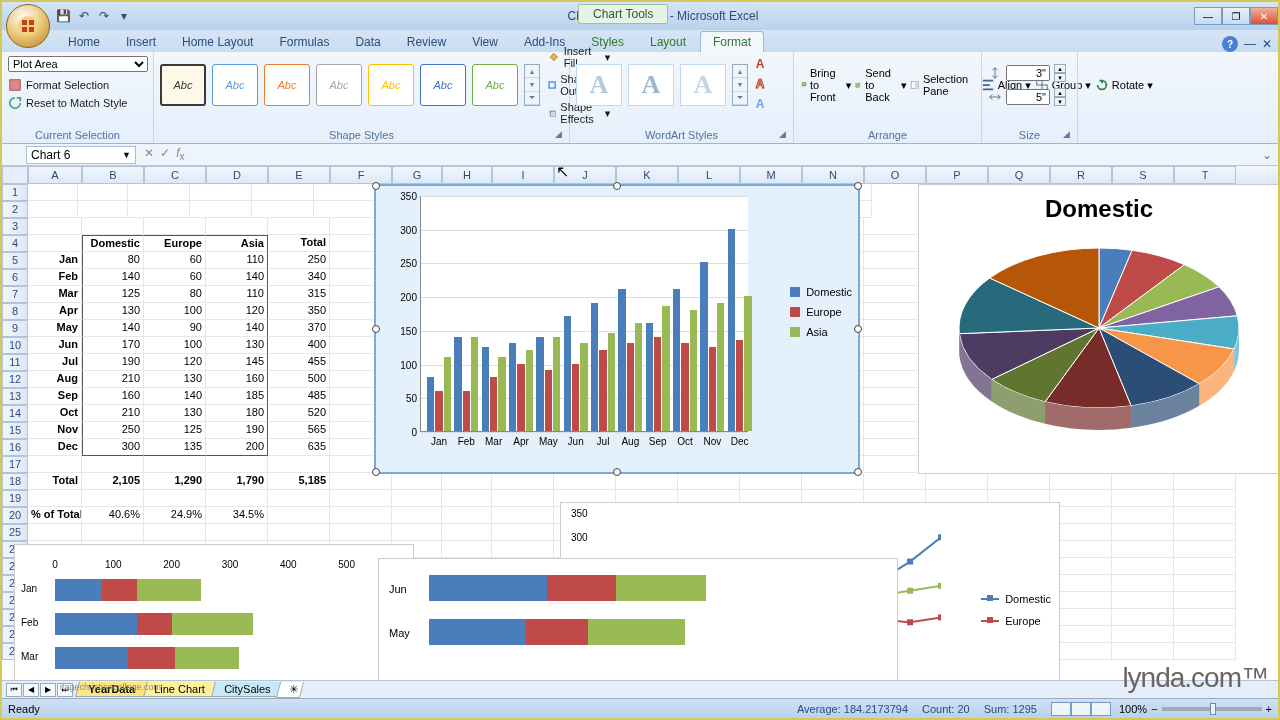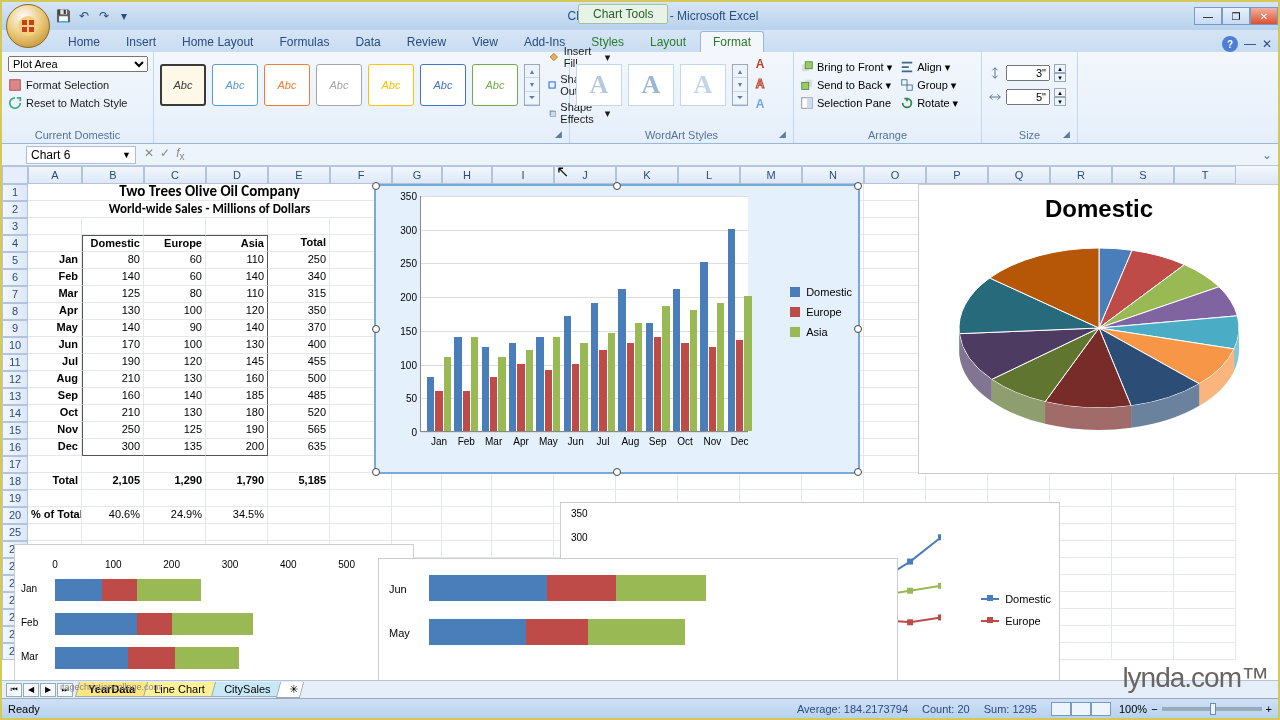--- a/index.html
+++ b/index.html
@@ -48,21 +48,21 @@
 .shapestyles-row { display: flex; }
 
 .wordart { width: 224px; }
 .wa-gallery { display: flex; gap: 6px; align-items: center; height: 58px; }
 .wa-swatch { width: 46px; height: 42px; border: 1px solid #c2d8f0; background: #fff; display: flex; align-items: center; justify-content: center; font-size: 26px; font-family: "Times New Roman", serif; font-weight: bold; color: #b4c8e0; cursor: pointer; }
 .wa-side { width: 18px; height: 58px; display: flex; flex-direction: column; justify-content: center; gap: 4px; padding-left: 4px; }
 .wa-side div { width: 16px; height: 16px; font-size: 12px; color: #5a7aa8; cursor: pointer; text-align: center; }
 
 .arrange { width: 188px; }
 .arrange-grid { display: flex; gap: 8px; height: 58px; }
-.arrange-col { display: flex; flex-direction: column; gap: 4px; justify-content: center; }
+.arrange-col { display: flex; flex-direction: row; gap: 4px; justify-content: center; }
 .arrange-col .cmd { display: flex; align-items: center; gap: 3px; cursor: pointer; font-size: 11px; }
 .arrange-col svg { width: 14px; height: 14px; }
 
 .size { width: 96px; }
 .size-rows { display: flex; flex-direction: column; gap: 6px; height: 58px; justify-content: center; }
 .size-rows .row { display: flex; align-items: center; gap: 4px; }
 .size-rows svg { width: 14px; height: 14px; }
 .size-rows input { width: 44px; font-size: 11px; text-align: right; padding-right: 2px; }
 .spinbtns { display: flex; flex-direction: column; }
 .spinbtns div { width: 12px; height: 9px; border: 1px solid #9ab; font-size: 7px; display: flex; align-items: center; justify-content: center; background: #eef4fb; cursor: pointer; }
@@ -213,21 +213,21 @@
         </svg>
         <span>Format Selection</span>
       </div>
     <div class="item">
         <svg viewBox="0 0 16 16">
           <path d="M8 2a6 6 0 106 6" fill="none" stroke="#4a8" stroke-width="2"></path>
           <path d="M10 2l4 0 0 4" fill="none" stroke="#4a8" stroke-width="2"></path>
         </svg>
         <span>Reset to Match Style</span>
       </div>
-    <div class="rgroup-label">Current Domestic</div>
+    <div class="rgroup-label">Current Selection</div>
   </div>
 
   <div class="rgroup shapestyles">
     <div class="shapestyles-row">
       <div class="style-gallery" id="style-gallery">
           <div class="style-swatch sel" style="color: rgb(58, 58, 58); border-color: rgb(58, 58, 58);">Abc</div>
           <div class="style-swatch" style="color: rgb(91, 155, 213); border-color: rgb(91, 155, 213); background: rgb(255, 255, 255);">Abc</div>
           <div class="style-swatch" style="color: rgb(237, 125, 49); border-color: rgb(237, 125, 49); background: rgb(255, 255, 255);">Abc</div>
           <div class="style-swatch" style="color: rgb(165, 165, 165); border-color: rgb(165, 165, 165); background: rgb(255, 255, 255);">Abc</div>
           <div class="style-swatch" style="color: rgb(255, 192, 0); border-color: rgb(255, 192, 0); background: rgb(255, 255, 255);">Abc</div>
@@ -245,20 +245,21 @@
             </svg><span>Insert Fill</span> ▾</div>
         <div class="cmd"><svg viewBox="0 0 16 16">
               <rect x="2" y="2" width="12" height="12" fill="none" stroke="#2a6adb" stroke-width="2"></rect>
             </svg><span>Shape Outline</span> ▾</div>
         <div class="cmd"><svg viewBox="0 0 16 16">
               <rect x="3" y="3" width="10" height="10" fill="#9ab"></rect>
               <rect x="5" y="5" width="10" height="10" fill="#cde" stroke="#789"></rect>
             </svg><span>Shape Effects</span> ▾</div>
       </div>
     </div>
+    <div class="rgroup-label">Shape Styles</div>
     <div class="launcher">◢</div>
   </div>
 
   <div class="rgroup wordart">
     <div style="display:flex">
       <div class="wa-gallery">
         <div class="wa-swatch">A</div>
         <div class="wa-swatch" style="color:#9ab8d4">A</div>
         <div class="wa-swatch" style="color:#c4d4e8">A</div>
         <div class="gal-more">
@@ -375,39 +376,37 @@
       <div class="colhdr" style="width: 62px;">O</div>
       <div class="colhdr" style="width: 62px;">P</div>
       <div class="colhdr" style="width: 62px;">Q</div>
       <div class="colhdr" style="width: 62px;">R</div>
       <div class="colhdr" style="width: 62px;">S</div>
       <div class="colhdr" style="width: 62px;">T</div>
     </div>
   <div class="rows" id="rows">
       <div class="gridrow">
         <div class="rowhdr">1</div>
-        <div class="cell title1" style="width: 364px;">Two Trees Olive Oil Company</div>
         <div class="cell" style="width: 50px;"></div>
         <div class="cell" style="width: 50px;"></div>
         <div class="cell" style="width: 62px;"></div>
         <div class="cell" style="width: 62px;"></div>
         <div class="cell" style="width: 62px;"></div>
         <div class="cell" style="width: 62px;"></div>
         <div class="cell" style="width: 62px;"></div>
         <div class="cell" style="width: 62px;"></div>
         <div class="cell" style="width: 62px;"></div>
         <div class="cell" style="width: 62px;"></div>
         <div class="cell" style="width: 62px;"></div>
         <div class="cell" style="width: 62px;"></div>
         <div class="cell" style="width: 62px;"></div>
         <div class="cell" style="width: 62px;"></div>
       </div>
       <div class="gridrow">
         <div class="rowhdr">2</div>
-        <div class="cell title2" style="width: 364px;">World-wide Sales - Millions of Dollars</div>
         <div class="cell" style="width: 50px;"></div>
         <div class="cell" style="width: 50px;"></div>
         <div class="cell" style="width: 62px;"></div>
         <div class="cell" style="width: 62px;"></div>
         <div class="cell" style="width: 62px;"></div>
         <div class="cell" style="width: 62px;"></div>
         <div class="cell" style="width: 62px;"></div>
         <div class="cell" style="width: 62px;"></div>
         <div class="cell" style="width: 62px;"></div>
         <div class="cell" style="width: 62px;"></div>

